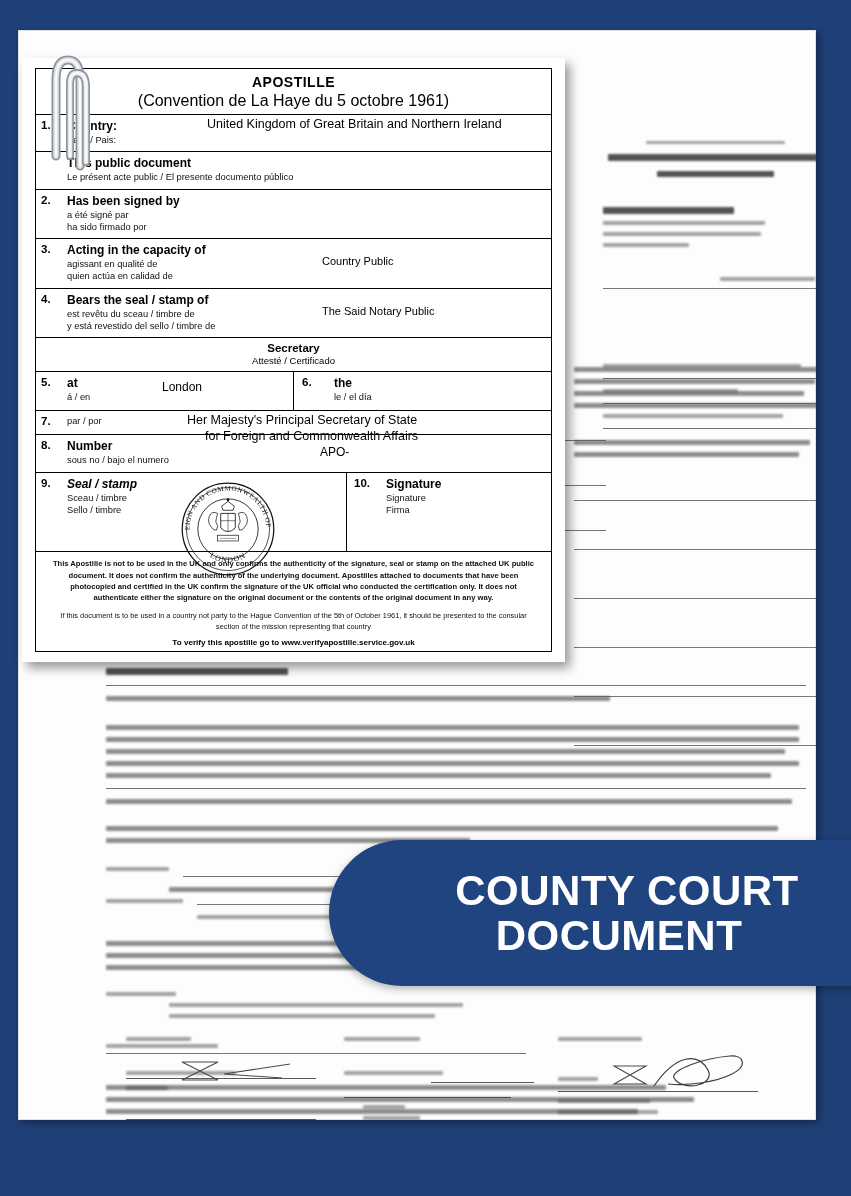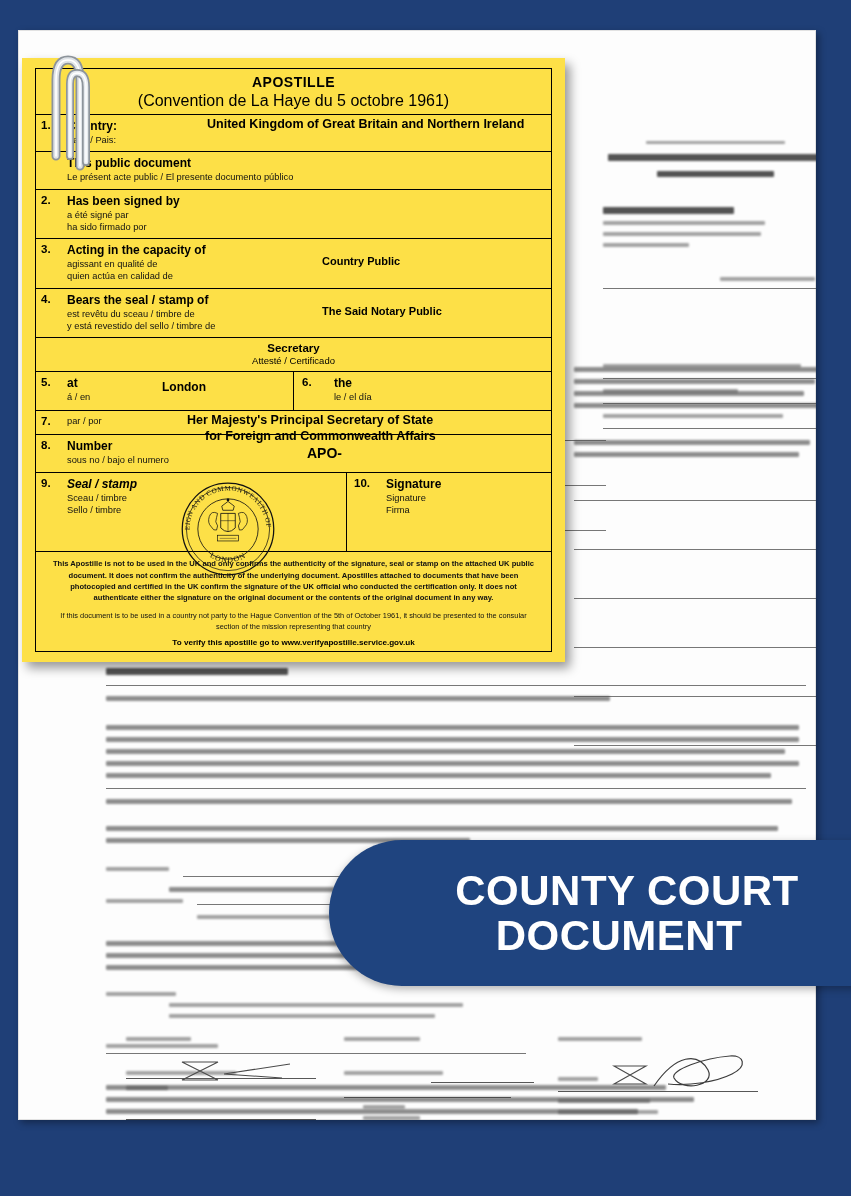--- a/index.html
+++ b/index.html
@@ -37,37 +37,37 @@
   #bgRight .blur-line{filter:blur(1.2px);}
   .ctr{margin-left:auto;margin-right:auto;}
   
   #sigArea{position:absolute;left:108px;top:1000px;width:620px;height:80px;}
   .sig-col{position:absolute;top:0;width:190px;}
   .sig-rule{height:1px;background:#3a3a3a;opacity:.85;}
   .scribble{position:absolute;}
   
   #apostille{
     position:absolute;left:22px;top:58px;width:543px;height:604px;
-    background:#fde047;
+    background:#ffffff;
     box-shadow:5px 6px 10px rgba(0,0,0,.40);
   }
   #apoInner{
     position:absolute;left:13px;top:10px;right:13px;bottom:10px;
     border:1.6px solid #000;
     font-size:10.5px;color:#000;
     display:flex;flex-direction:column;
   }
   .row{border-bottom:1.4px solid #000;display:flex;position:relative;}
   .row:last-child{border-bottom:none;}
   .num{width:26px;flex:0 0 26px;font-weight:bold;font-size:11.5px;padding:4px 0 0 5px;}
   .cellbody{flex:1;padding:4px 6px 5px 0;position:relative;}
   .lbl-en{font-weight:bold;font-size:12px;line-height:1.25;}
   .lbl-sub{font-size:9.3px;line-height:1.32;color:#111;}
   .val{
-    position:absolute;left:155px;top:5px;font-size:12.5px;font-weight:bold;
+    position:absolute;left:155px;top:5px;font-size:12.5px;font-weight:normal;
     white-space:nowrap;
   }
   
   #hdr{border-bottom:1.4px solid #000;text-align:center;padding:5px 0 4px;}
   #hdrTitle{font-weight:bold;font-size:14px;letter-spacing:.5px;}
   #hdrSub{font-size:16px;margin-top:2px;}
   
   #certified{border-bottom:1.4px solid #000;text-align:center;padding:4px 0 5px;}
   #certTitle{font-weight:bold;font-size:11.5px;}
   #certSub{font-size:9.5px;margin-top:1px;}
@@ -329,21 +329,21 @@
       <div class="val" style="left:120px;top:2px;font-size:12.5px;">Her Majesty's Principal Secretary of State</div>
       <div class="val" style="left:130px;top:18px;font-size:12.5px;margin-left:8px;">for Foreign and Commonwealth Affairs</div>
     </div>
   </div>
 
   <div class="row">
     <div class="num">8.</div>
     <div class="cellbody" style="padding-bottom:6px;">
       <div class="lbl-en">Number</div>
       <div class="lbl-sub">sous no / bajo el numero</div>
-      <div class="val" style="left:240px;top:10px;font-size:14px;">APO-</div>
+      <div class="val" style="left:253px;top:10px;font-size:12px;">APO-</div>
     </div>
   </div>
 
   <div id="sealrow">
     <div id="sealL">
       <div class="num">9.</div>
       <div class="cellbody">
         <div class="lbl-en" style="font-style:italic;">Seal / stamp</div>
         <div class="lbl-sub" style="white-space:pre-line;">Sceau / timbre
 Sello / timbre</div>

